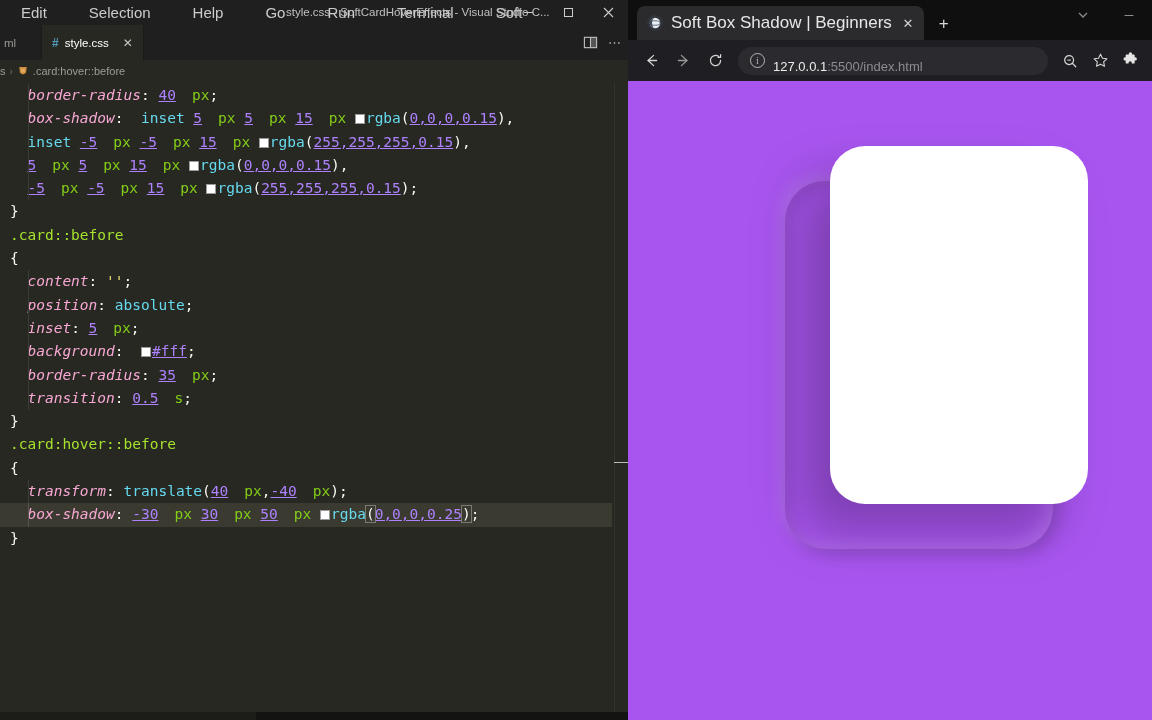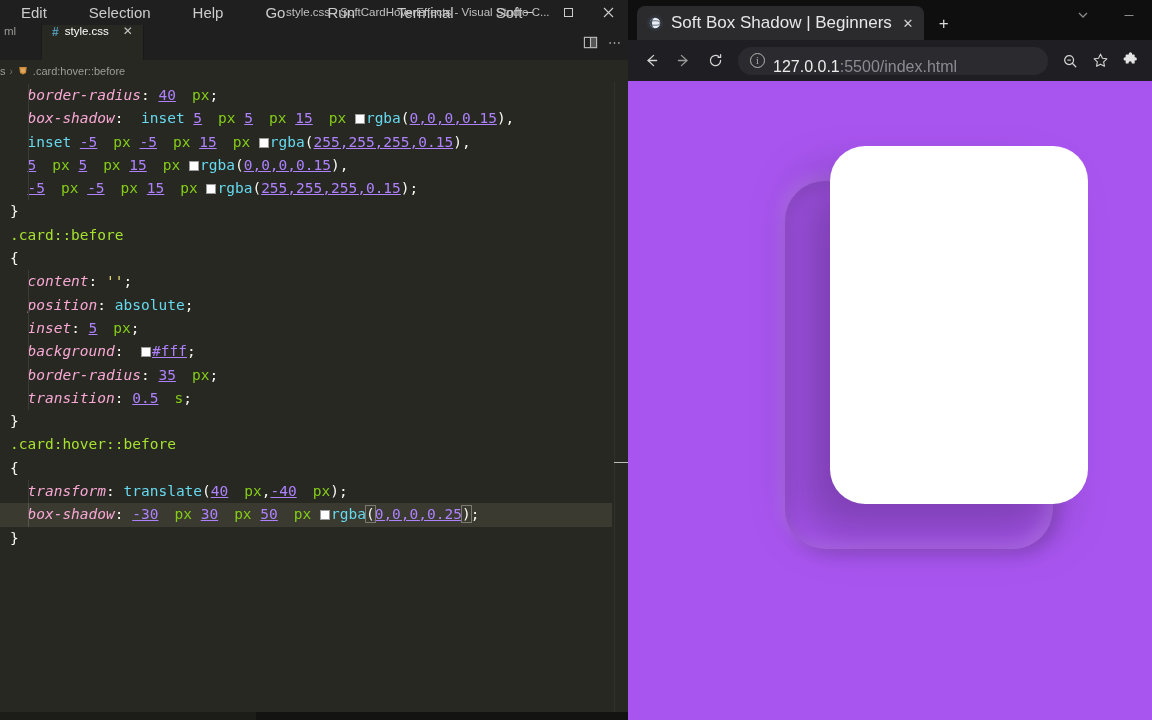--- a/index.html
+++ b/index.html
@@ -47,21 +47,21 @@
     color: #cccccc; font-size: 11px;
   }
 
   
   .vs-tabs {
     height: 35px; background: #1f1f1f;
     display: flex; align-items: stretch;
     position: relative;
   }
   .vs-tab {
-    display: flex; 
+    display: flex; align-items: center;
     gap: 6px; padding: 0 10px;
     font-size: 11.5px; color: #8a8a85;
     background: #1f1f1f; position: relative;
     border-right: 1px solid #1a1a1a;
   }
   .vs-tab.partial {
     width: 42px; padding: 0; justify-content: flex-start;
     padding-left: 4px; color: #9a9a95;
   }
   .vs-tab.active {
@@ -223,21 +223,21 @@
     display: flex; align-items: center; gap: 8px;
     padding: 0 12px;
   }
   .br-infoicon {
     width: 15px; height: 15px; border-radius: 50%;
     border: 1.3px solid #b6b6b6; color: #b6b6b6;
     font-size: 10px; line-height: 13px; text-align: center;
     font-family: "Liberation Serif", serif; flex: none;
   }
   .br-url {
-    font-size: 16px; color: #8b8b92; white-space: nowrap; margin-top: 12px;
+    font-size: 13px; color: #8b8b92; white-space: nowrap; margin-top: 12px;
   }
   .br-url b { color: #ececec; font-weight: normal; }
   .br-tbicon {
     width: 28px; height: 28px; display: flex;
     align-items: center; justify-content: center;
     color: #d4d4d4; flex: none;
   }
 
   
   .br-viewport {

